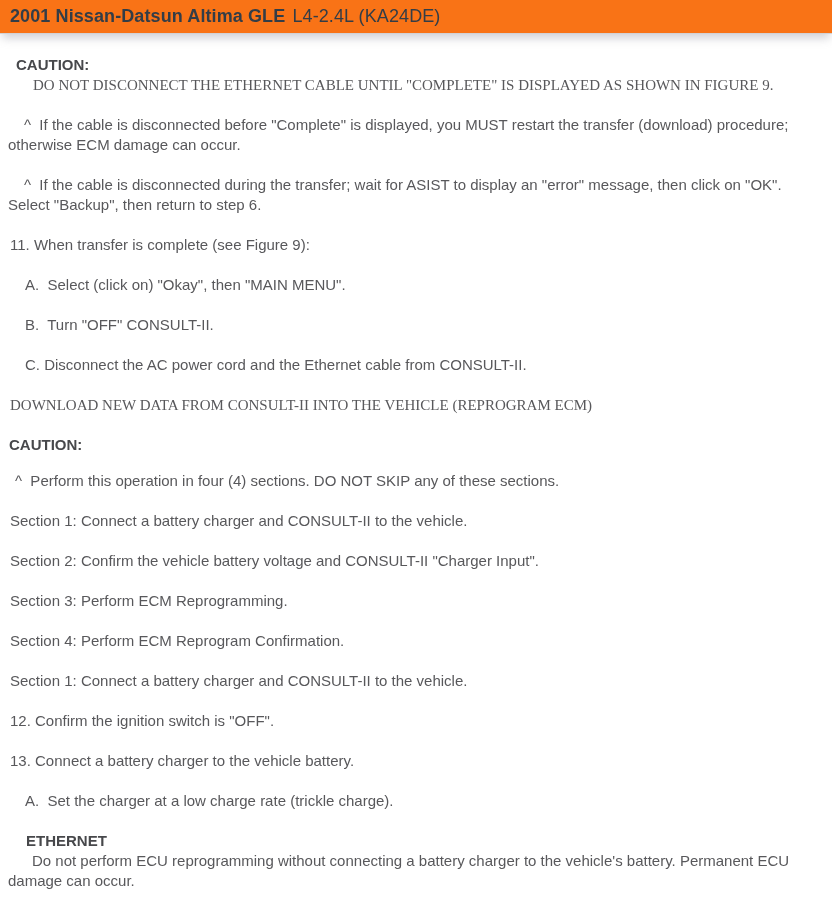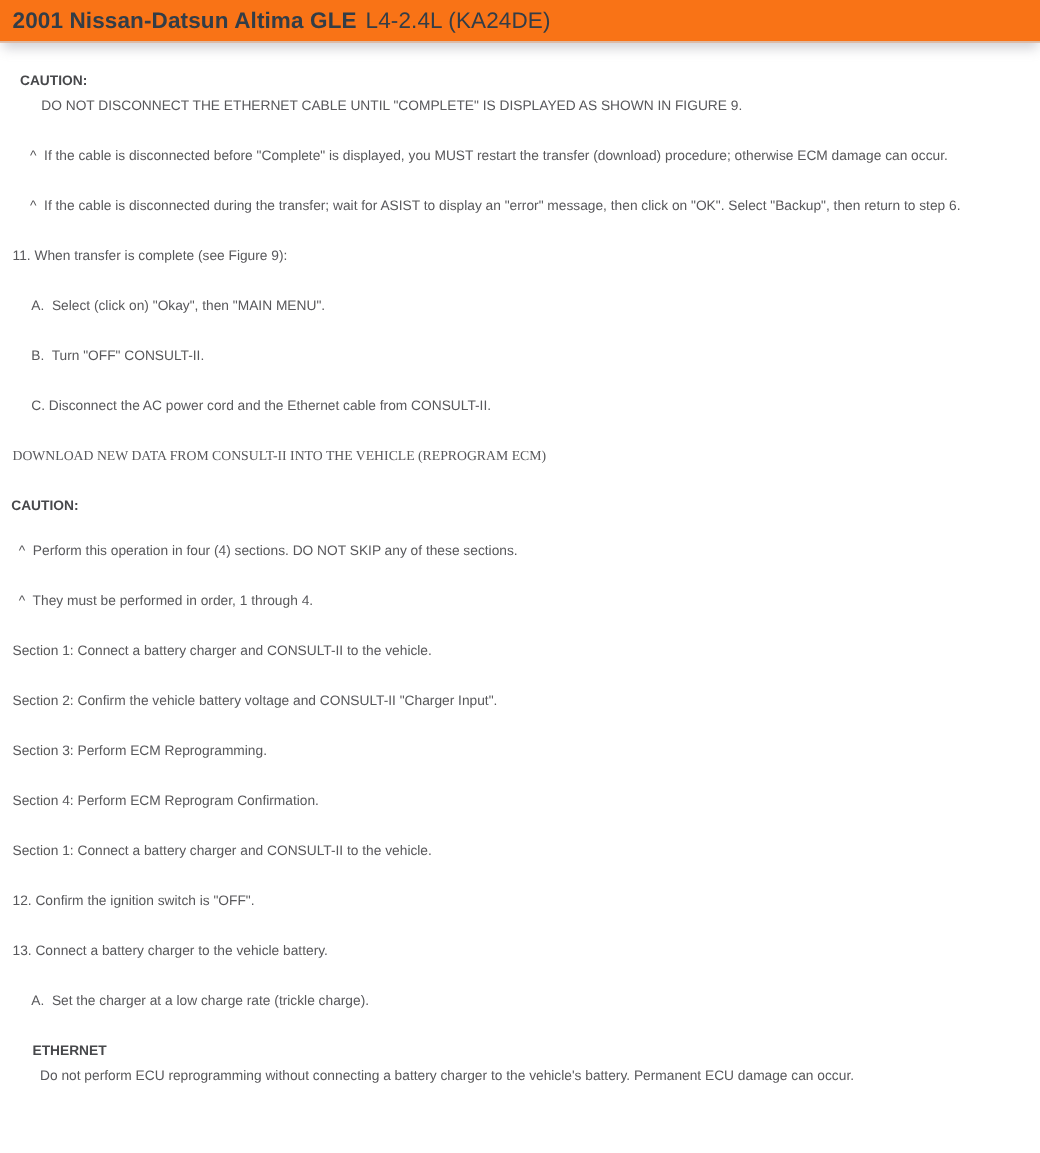--- a/index.html
+++ b/index.html
@@ -35,40 +35,40 @@
   }
   .title-regular {
     font-weight: 400;
     margin-left: 2px;
   }
   .content {
     position: relative;
     z-index: 1;
     padding: 21px 8px 0 8px;
     color: #58585b;
-    font-size: 11px;
+    font-size: 15px;
     line-height: 20px;
   }
   .para {
     margin: 0 0 20px 0;
     white-space: pre-wrap;
   }
   
   .v-caution-label-1,
   .v-caution-label-2,
   .v-important-label {
     font-weight: 700;
     color: #47484b;
     margin-bottom: 0;
   }
   .v-caution-label-1 { margin-left: 8px; }
   .v-caution-label-2 { margin-left: 1px; }
   .v-important-label { margin-left: 18px; }
 
-  .v-body-deep      { text-indent: 25px; }
+  .v-body-deep      { text-indent: 25px; font-family: Liberation Serif, serif; }
   .v-note           { text-indent: 16px; }
   .v-note-2         { text-indent: 7px; margin-top: 16px; }
   .v-step           { margin-left: 2px; }
   .v-heading        { margin-left: 2px; font-family: Liberation Serif, serif; }
   .v-substep        { margin-left: 17px; }
   .v-important-body { text-indent: 24px; }
 </style>
 </head>
 <body>
 
@@ -84,21 +84,20 @@
     <p class="para v-body-deep">DO NOT DISCONNECT THE ETHERNET CABLE UNTIL "COMPLETE" IS DISPLAYED AS SHOWN IN FIGURE 9.</p>
     <p class="para v-note">^  If the cable is disconnected before "Complete" is displayed, you MUST restart the transfer (download) procedure; otherwise ECM damage can occur.</p>
     <p class="para v-note">^  If the cable is disconnected during the transfer; wait for ASIST to display an "error" message, then click on "OK". Select "Backup", then return to step 6.</p>
     <p class="para v-step">11. When transfer is complete (see Figure 9):</p>
     <p class="para v-substep">A.  Select (click on) "Okay", then "MAIN MENU".</p>
     <p class="para v-substep">B.  Turn "OFF" CONSULT-II.</p>
     <p class="para v-substep">C. Disconnect the AC power cord and the Ethernet cable from CONSULT-II.</p>
     <p class="para v-heading">DOWNLOAD NEW DATA FROM CONSULT-II INTO THE VEHICLE (REPROGRAM ECM)</p>
     <p class="para v-caution-label-2">CAUTION:</p>
     <p class="para v-note-2">^  Perform this operation in four (4) sections. DO NOT SKIP any of these sections.</p>
-    <p class="para v-note-2">^  They must be performed in order, 1 through 4.</p>
     <p class="para v-step">Section 1: Connect a battery charger and CONSULT-II to the vehicle.</p>
     <p class="para v-step">Section 2: Confirm the vehicle battery voltage and CONSULT-II "Charger Input".</p>
     <p class="para v-step">Section 3: Perform ECM Reprogramming.</p>
     <p class="para v-step">Section 4: Perform ECM Reprogram Confirmation.</p>
     <p class="para v-step">Section 1: Connect a battery charger and CONSULT-II to the vehicle.</p>
     <p class="para v-step">12. Confirm the ignition switch is "OFF".</p>
     <p class="para v-step">13. Connect a battery charger to the vehicle battery.</p>
     <p class="para v-substep">A.  Set the charger at a low charge rate (trickle charge).</p>
     <p class="para v-important-label">ETHERNET</p>
     <p class="para v-important-body">Do not perform ECU reprogramming without connecting a battery charger to the vehicle's battery. Permanent ECU damage can occur.</p>

